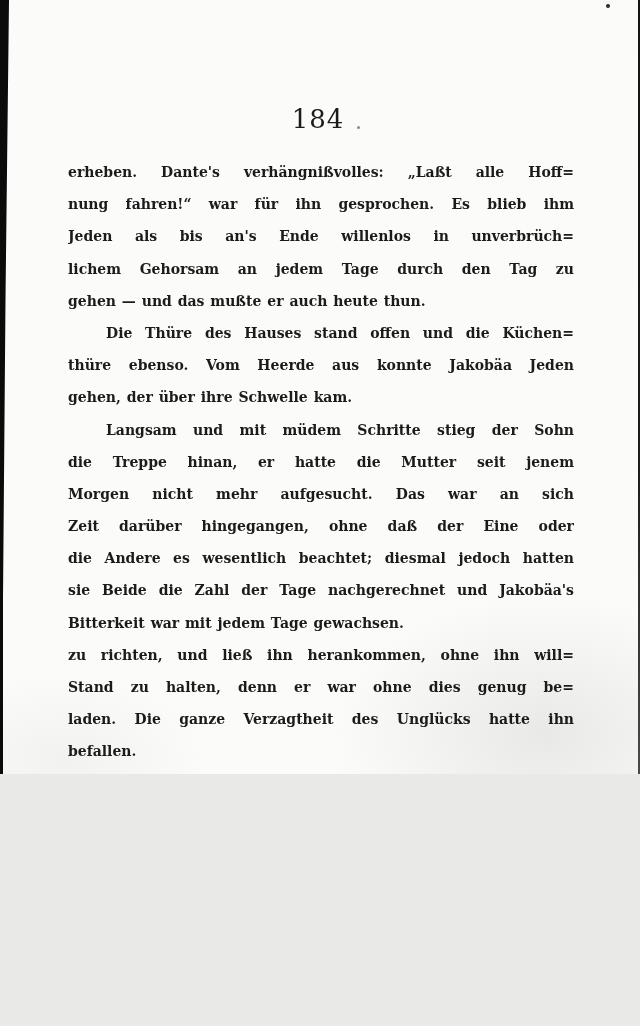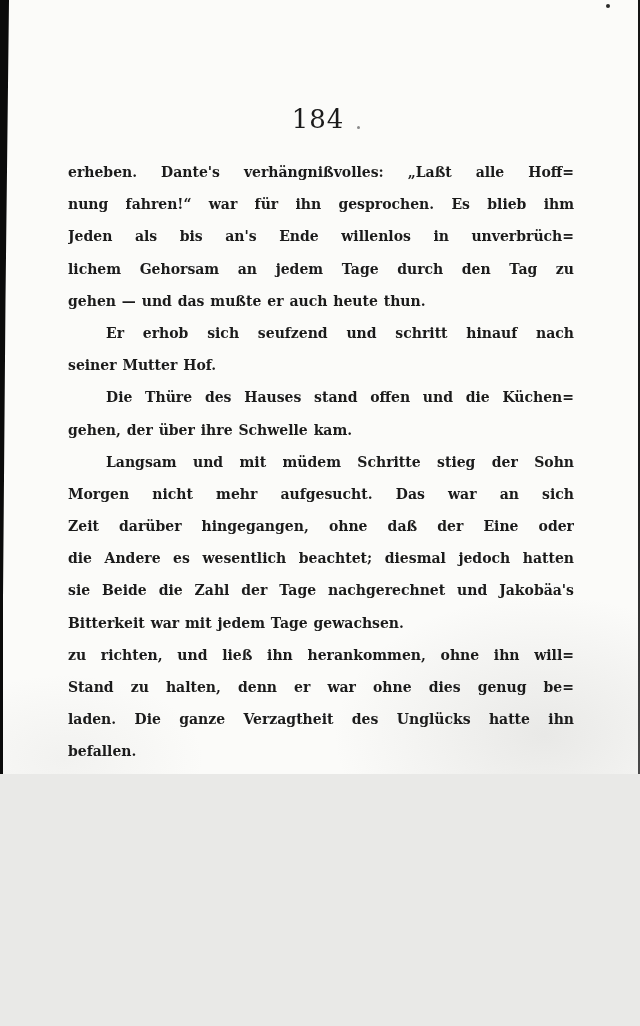--- a/index.html
+++ b/index.html
@@ -91,32 +91,30 @@
   <div class="text-block">
 
     <div>
       <div class="line">erheben.  Dante's verhängnißvolles:  „Laßt alle Hoff=</div>
       <div class="line">nung fahren!“ war für ihn gesprochen.  Es blieb ihm</div>
       <div class="line">Jeden als bis an's Ende willenlos in unverbrüch=</div>
       <div class="line">lichem Gehorsam an jedem Tage durch den Tag zu</div>
       <div class="line end">gehen — und das mußte er auch heute thun.</div>
     </div>
 
-    <div>
-      <div class="line ind">Er erhob sich seufzend und schritt hinauf nach</div>
-      <div class="line end">seiner Mutter Hof.</div>
-    </div>
 
     <div>
       <div class="line ind">Die Thüre des Hauses stand offen und die Küchen=</div>
+      <div class="line">thüre ebenso.  Vom Heerde aus konnte Jakobäa Jeden</div>
       <div class="line end">gehen, der über ihre Schwelle kam.</div>
     </div>
 
     <div>
       <div class="line ind">Langsam und mit müdem Schritte stieg der Sohn</div>
+      <div class="line">die Treppe hinan, er hatte die Mutter seit jenem</div>
       <div class="line">Morgen nicht mehr aufgesucht.  Das war an sich</div>
       <div class="line">Zeit darüber hingegangen, ohne daß der Eine oder</div>
       <div class="line">die Andere es wesentlich beachtet; diesmal jedoch hatten</div>
       <div class="line">sie Beide die Zahl der Tage nachgerechnet und Jakobäa's</div>
       <div class="line end">Bitterkeit war mit jedem Tage gewachsen.</div>
     </div>
 
     <div>
       <div class="line">zu richten, und ließ ihn herankommen, ohne ihn will=</div>
       <div class="line">Stand zu halten, denn er war ohne dies genug be=</div>

